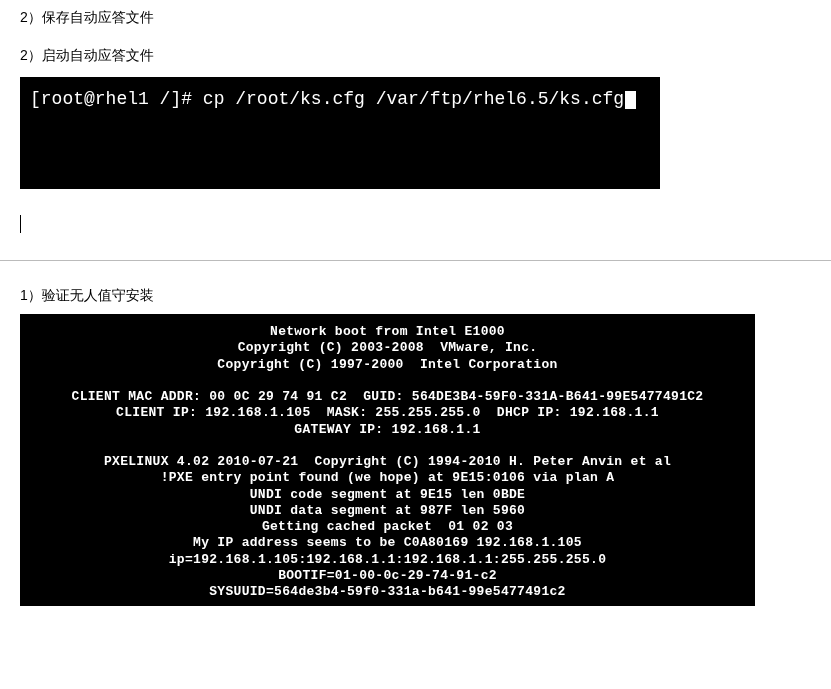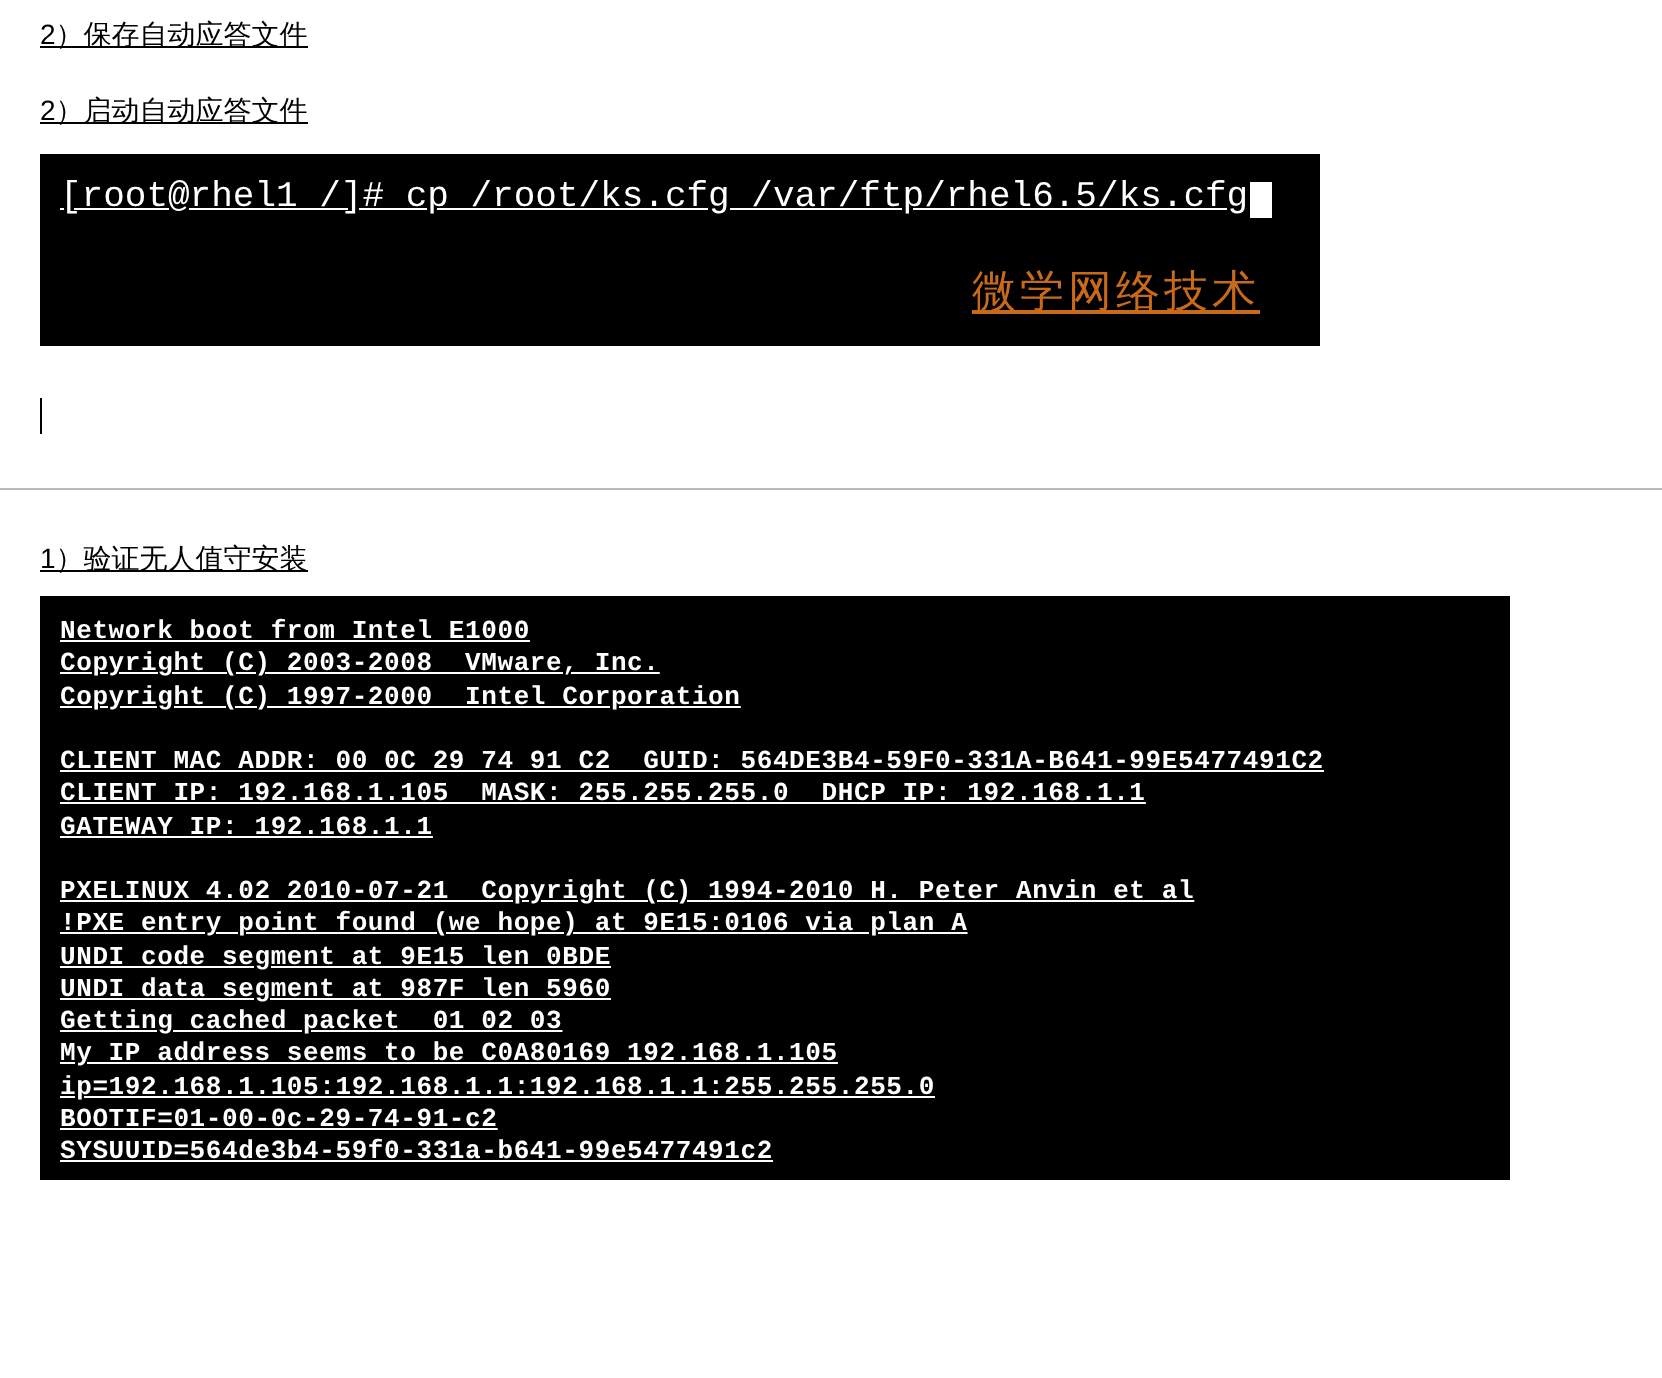--- a/index.html
+++ b/index.html
@@ -1,19 +1,18 @@
 <!DOCTYPE html>
 <html><head>
   <meta charset="utf-8">
   <style>
     * {
       margin: 0;
       padding: 0;
       box-sizing: border-box;
-      text-decoration: underline;
     }
     body {
       font-family: "Microsoft YaHei", "SimSun", sans-serif;
       font-size: 14px;
       background: #fff;
       color: #000;
       width: 831px;
     }
     .content {
       padding: 6px 20px 0 20px;
@@ -24,21 +23,21 @@
     }
     .terminal1 {
       background: #000;
       color: #fff;
       font-family: "Courier New", monospace;
       font-size: 18px;
       padding: 12px 10px 14px 10px;
       margin: 10px 0 18px 0;
       width: 640px;
       position: relative;
-      height: 96px;
+      height: 112px;
     }
     .terminal1 .prompt-line {
       white-space: pre;
     }
     .cursor-block {
       display: inline-block;
       width: 11px;
       height: 18px;
       background: #fff;
       vertical-align: text-bottom;
@@ -78,38 +77,38 @@
       color: #fff;
       font-family: "Courier New", monospace;
       font-size: 13px;
       font-weight: bold;
       padding: 10px 10px 6px 10px;
       margin-top: 8px;
       width: 735px;
       white-space: pre;
       line-height: 1.25;
       letter-spacing: 0.3px;
+      text-align: center;
     }
     .spacer {
       height: 12px;
     }
   </style>
 </head>
 <body>
 
 <div class="content">
   <div class="para">2）保存自动应答文件</div>
 
   <div class="spacer"></div>
 
   <div class="para">2）启动自动应答文件</div>
 
   <div class="terminal1">
     <span class="prompt-line"><span>[root@rhel1 /]# cp /root/ks.cfg /var/ftp/rhel6.5/ks.cfg</span><span class="cursor-block"></span></span>
-    <div class="watermark">微学网络技术</div>
   </div>
 
   <div class="text-cursor"></div>
 </div>
 
 <div class="page-break">
 
   <div class="line"></div>
 
 </div>

